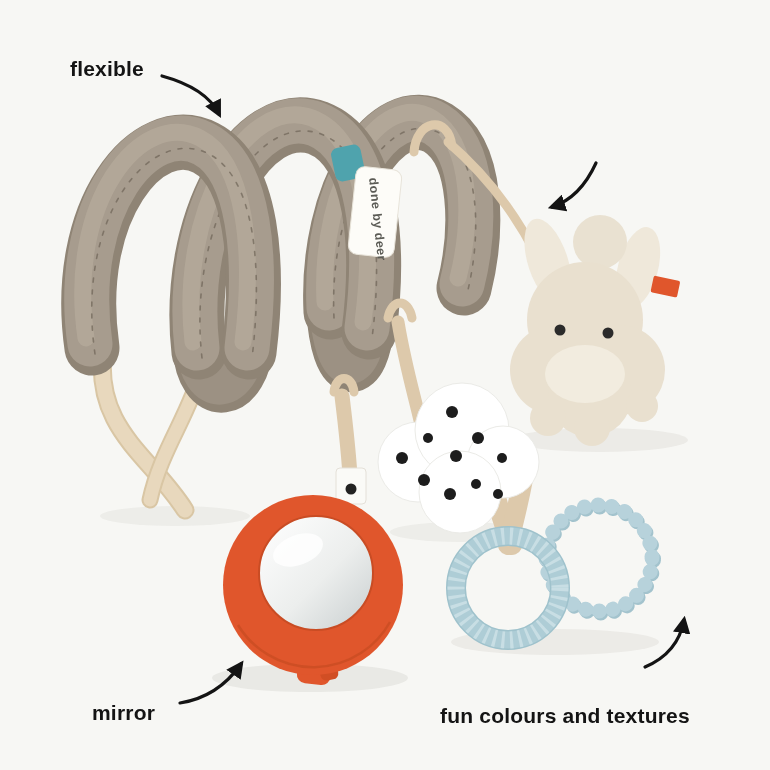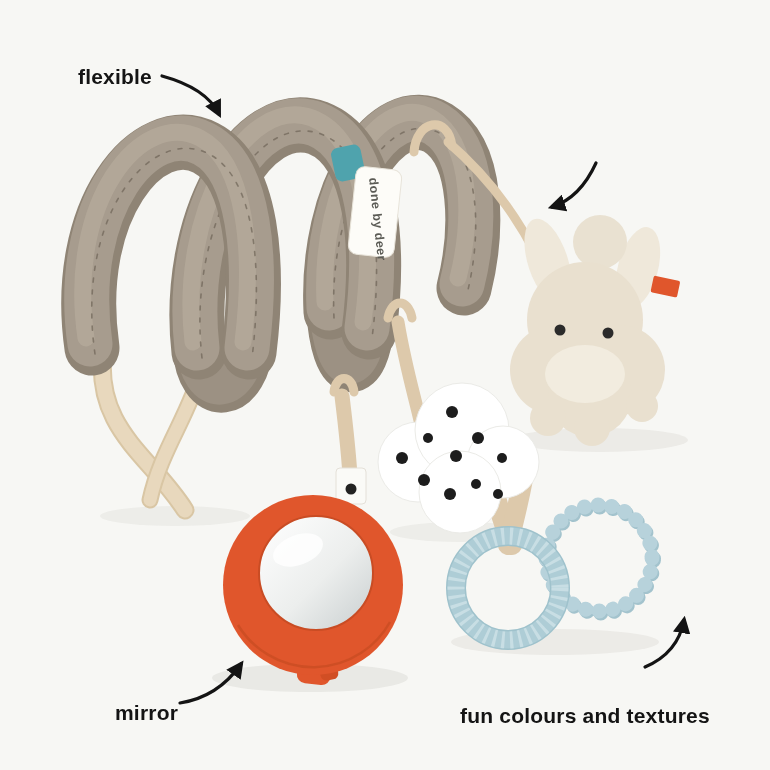--- a/index.html
+++ b/index.html
@@ -159,20 +159,20 @@
     </g>
 
     <g fill="none" stroke="#141414" stroke-width="3.2" stroke-linecap="round">
       <path d="M 162 76 Q 206 88 219 114" marker-end="url(#ah)"></path>
       <path d="M 596 163 Q 580 198 552 207" marker-end="url(#ah)"></path>
       <path d="M 180 703 Q 218 697 241 664" marker-end="url(#ah)"></path>
       <path d="M 645 667 Q 678 653 684 620" marker-end="url(#ah)"></path>
     </g>
   </svg>
 
-  <div class="callout" style="left:70px;top:64px;margin-left:8px;">flexible</div>
+  <div class="callout" style="left:70px;top:56px;">flexible</div>
 
 
-  <div class="callout" style="left:115px;top:700px;">mirror</div>
+  <div class="callout" style="left:92px;top:700px;">mirror</div>
 
-  <div class="callout" style="left:460px;top:703px;">fun colours and textures</div>
+  <div class="callout" style="left:440px;top:703px;">fun colours and textures</div>
 
 </div>
 
 </body></html>

